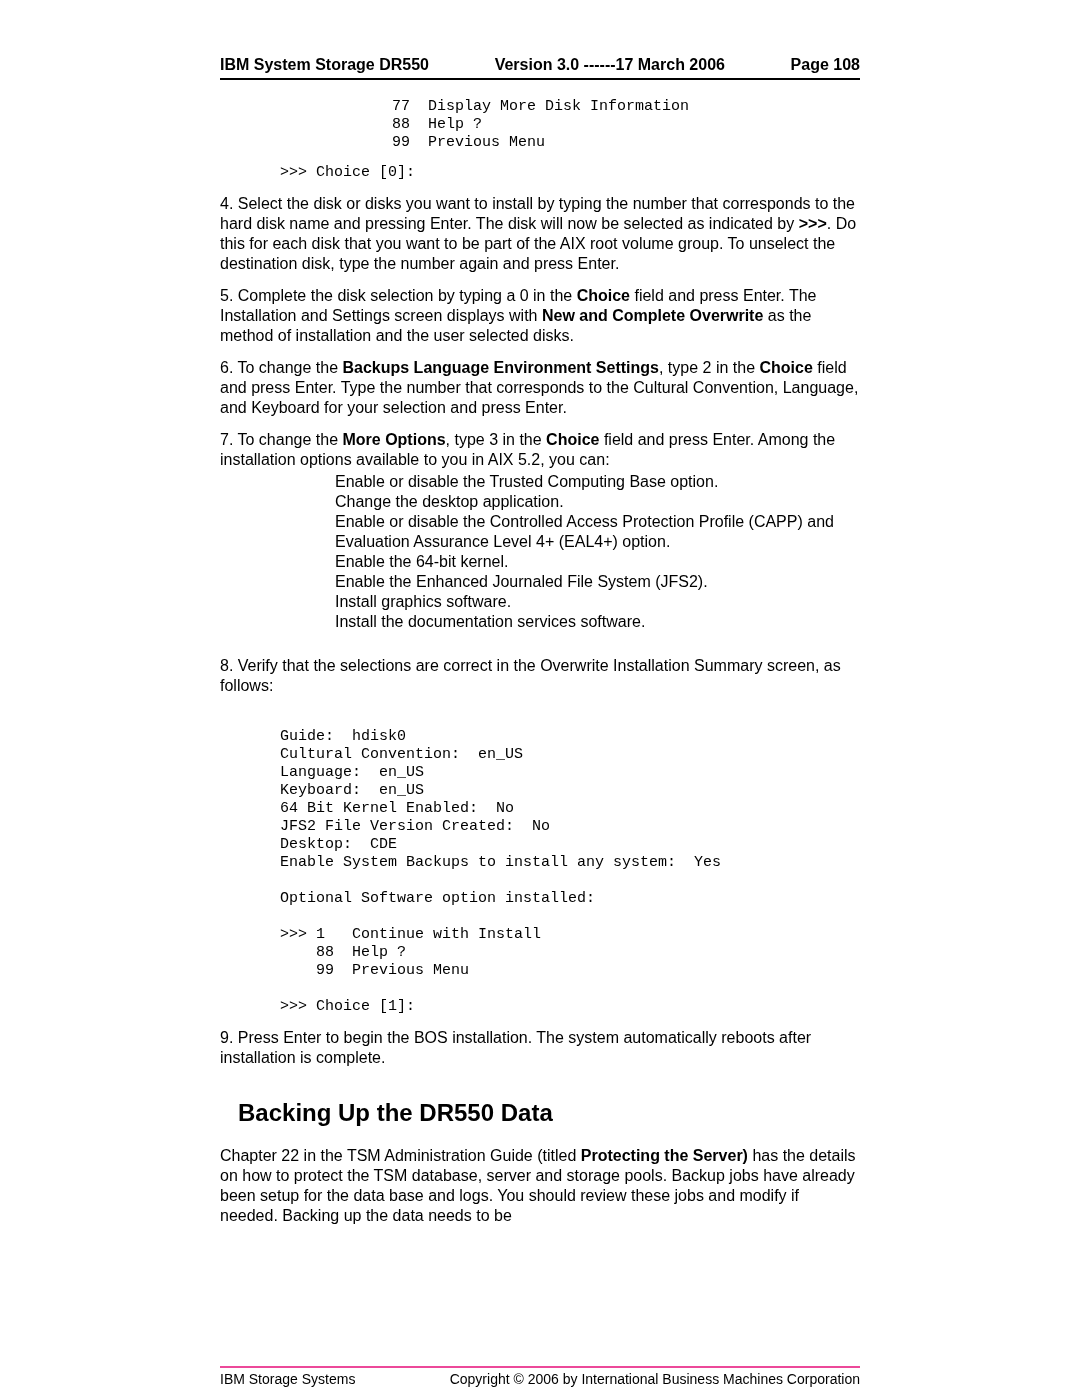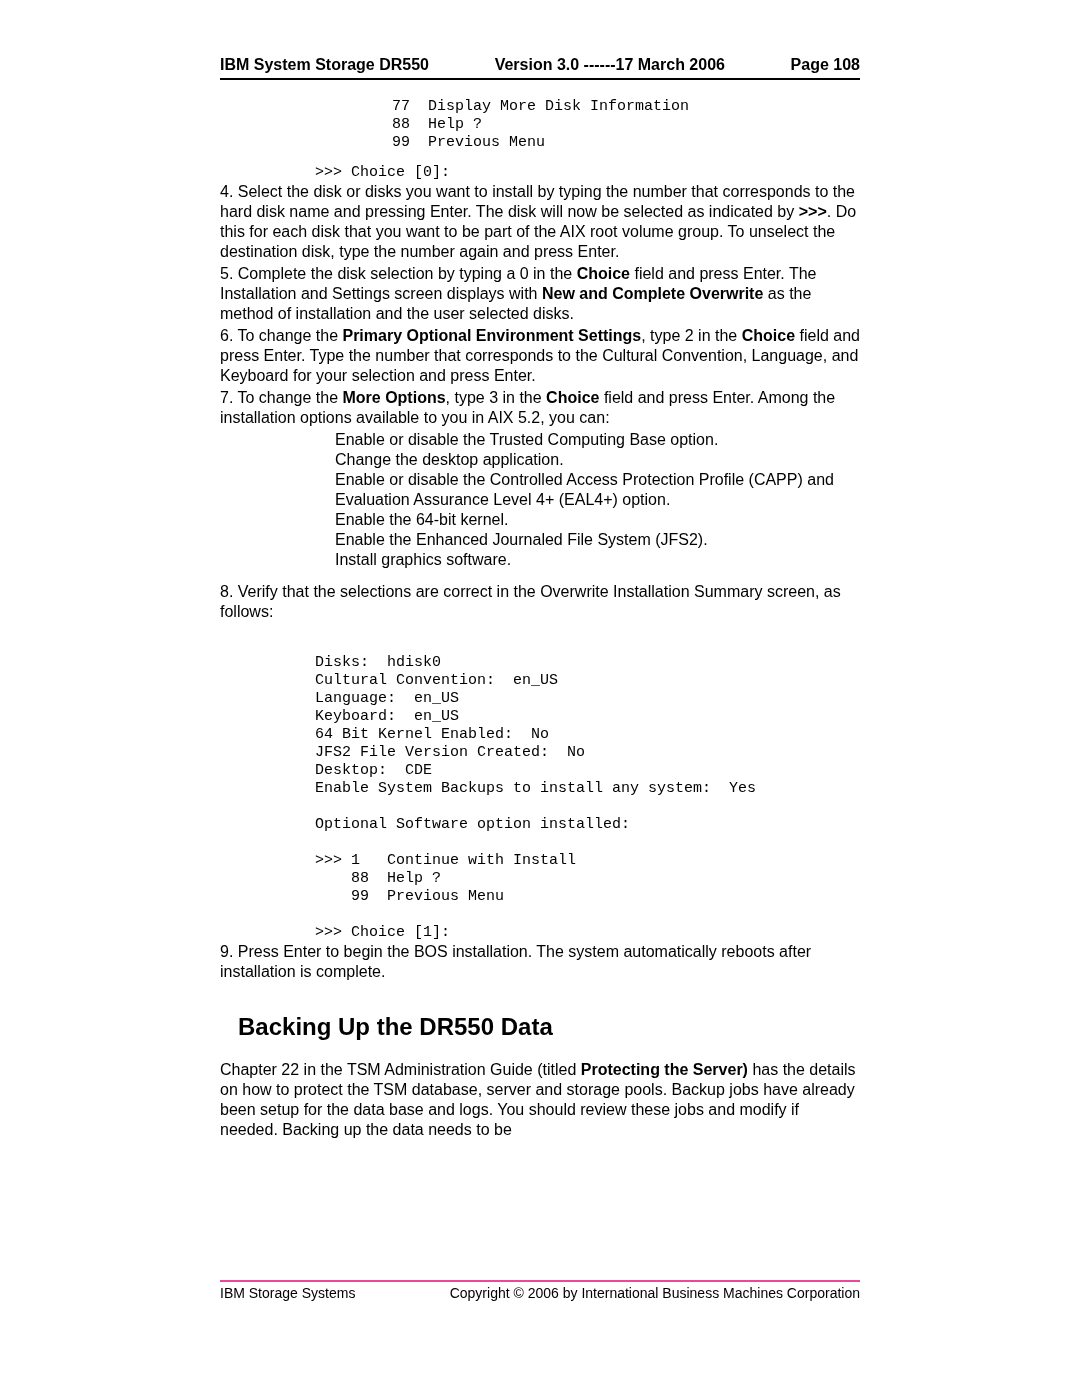--- a/index.html
+++ b/index.html
@@ -34,22 +34,22 @@
     margin-top: 140px;
     font-weight: normal;
   }
   .mono {
     font-family: "Courier New", Courier, monospace;
     white-space: pre;
     font-size: 15px;
     line-height: 1.2;
   }
   .indent-mono { margin-left: 100px; }
-  .indent-mono2 { margin-left: 95px; }
-  .step { margin: 0 0 2px; }
+  .indent-mono2 { margin-left: 60px; }
+  .step { margin: 12px 0 2px; }
   .step b { font-weight: bold; }
   .opt-indent { margin-left: 115px; }
   .h2 {
     font-size: 24px;
     font-weight: bold;
     margin: 30px 18px 18px;
   }
   .spacer-md { height: 12px; }
 </style>
 </head>
@@ -69,40 +69,41 @@
 <span>        88  Help ?</span>
 <span>        99  Previous Menu</span>
 </div>
     <div class="spacer-md"></div>
     <div class="mono indent-mono2"><span>&gt;&gt;&gt; Choice [0]:</span></div>
 
     <p class="step"><span>4.  Select the disk or disks you want to install by typing the number that corresponds to the hard disk name and pressing Enter. The disk will now be selected as indicated by </span><b>&gt;&gt;&gt;</b><span>. Do this for each disk that you want to be part of the AIX root volume group. To unselect the destination disk, type the number again and press Enter.</span></p>
 
     <p class="step"><span>5.  Complete the disk selection by typing a 0 in the </span><b>Choice</b><span> field and press Enter. The Installation and Settings screen displays with </span><b>New and Complete Overwrite</b><span> as the method of installation and the user selected disks.</span></p>
 
-    <p class="step"><span>6.  To change the </span><b>Primary Optional Environment Settings</b><span>, type 2 in the </span><b>Choice</b><span> field and press Enter. Type the number that corresponds to the Cultural Convention, Language, and Keyboard for your selection and press Enter.</span></p>
+    <p class="step"><span>6.  To change the </span><b>Backups Language Environment Settings</b><span>, type 2 in the </span><b>Choice</b><span> field and press Enter. Type the number that corresponds to the Cultural Convention, Language, and Keyboard for your selection and press Enter.</span></p>
 
     <p class="step"><span>7.  To change the </span><b>More Options</b><span>, type 3 in the </span><b>Choice</b><span> field and press Enter. Among the installation options available to you in AIX 5.2, you can:</span></p>
 
     <div class="opt-indent">
       <div>Enable or disable the Trusted Computing Base option.</div>
       <div>Change the desktop application.</div>
       <div>Enable or disable the Controlled Access Protection Profile (CAPP) and Evaluation Assurance Level 4+ (EAL4+) option.</div>
       <div>Enable the 64-bit kernel.</div>
       <div>Enable the Enhanced Journaled File System (JFS2).</div>
       <div>Install graphics software.</div>
+      <div>Install the documentation services software.</div>
     </div>
 
     <div class="spacer-md"></div>
 
     <p class="step"><span>8.  Verify that the selections are correct in the Overwrite Installation Summary screen, as follows:</span></p>
 
     <div class="spacer-md"></div>
     <div class="mono indent-mono2">
-<span>Disks:  hdisk0</span>
+<span>Guide:  hdisk0</span>
 <span>Cultural Convention:  en_US</span>
 <span>Language:  en_US</span>
 <span>Keyboard:  en_US</span>
 <span>64 Bit Kernel Enabled:  No</span>
 <span>JFS2 File Version Created:  No</span>
 <span>Desktop:  CDE</span>
 <span>Enable System Backups to install any system:  Yes</span>
 
 <span>Optional Software option installed:</span>
 

